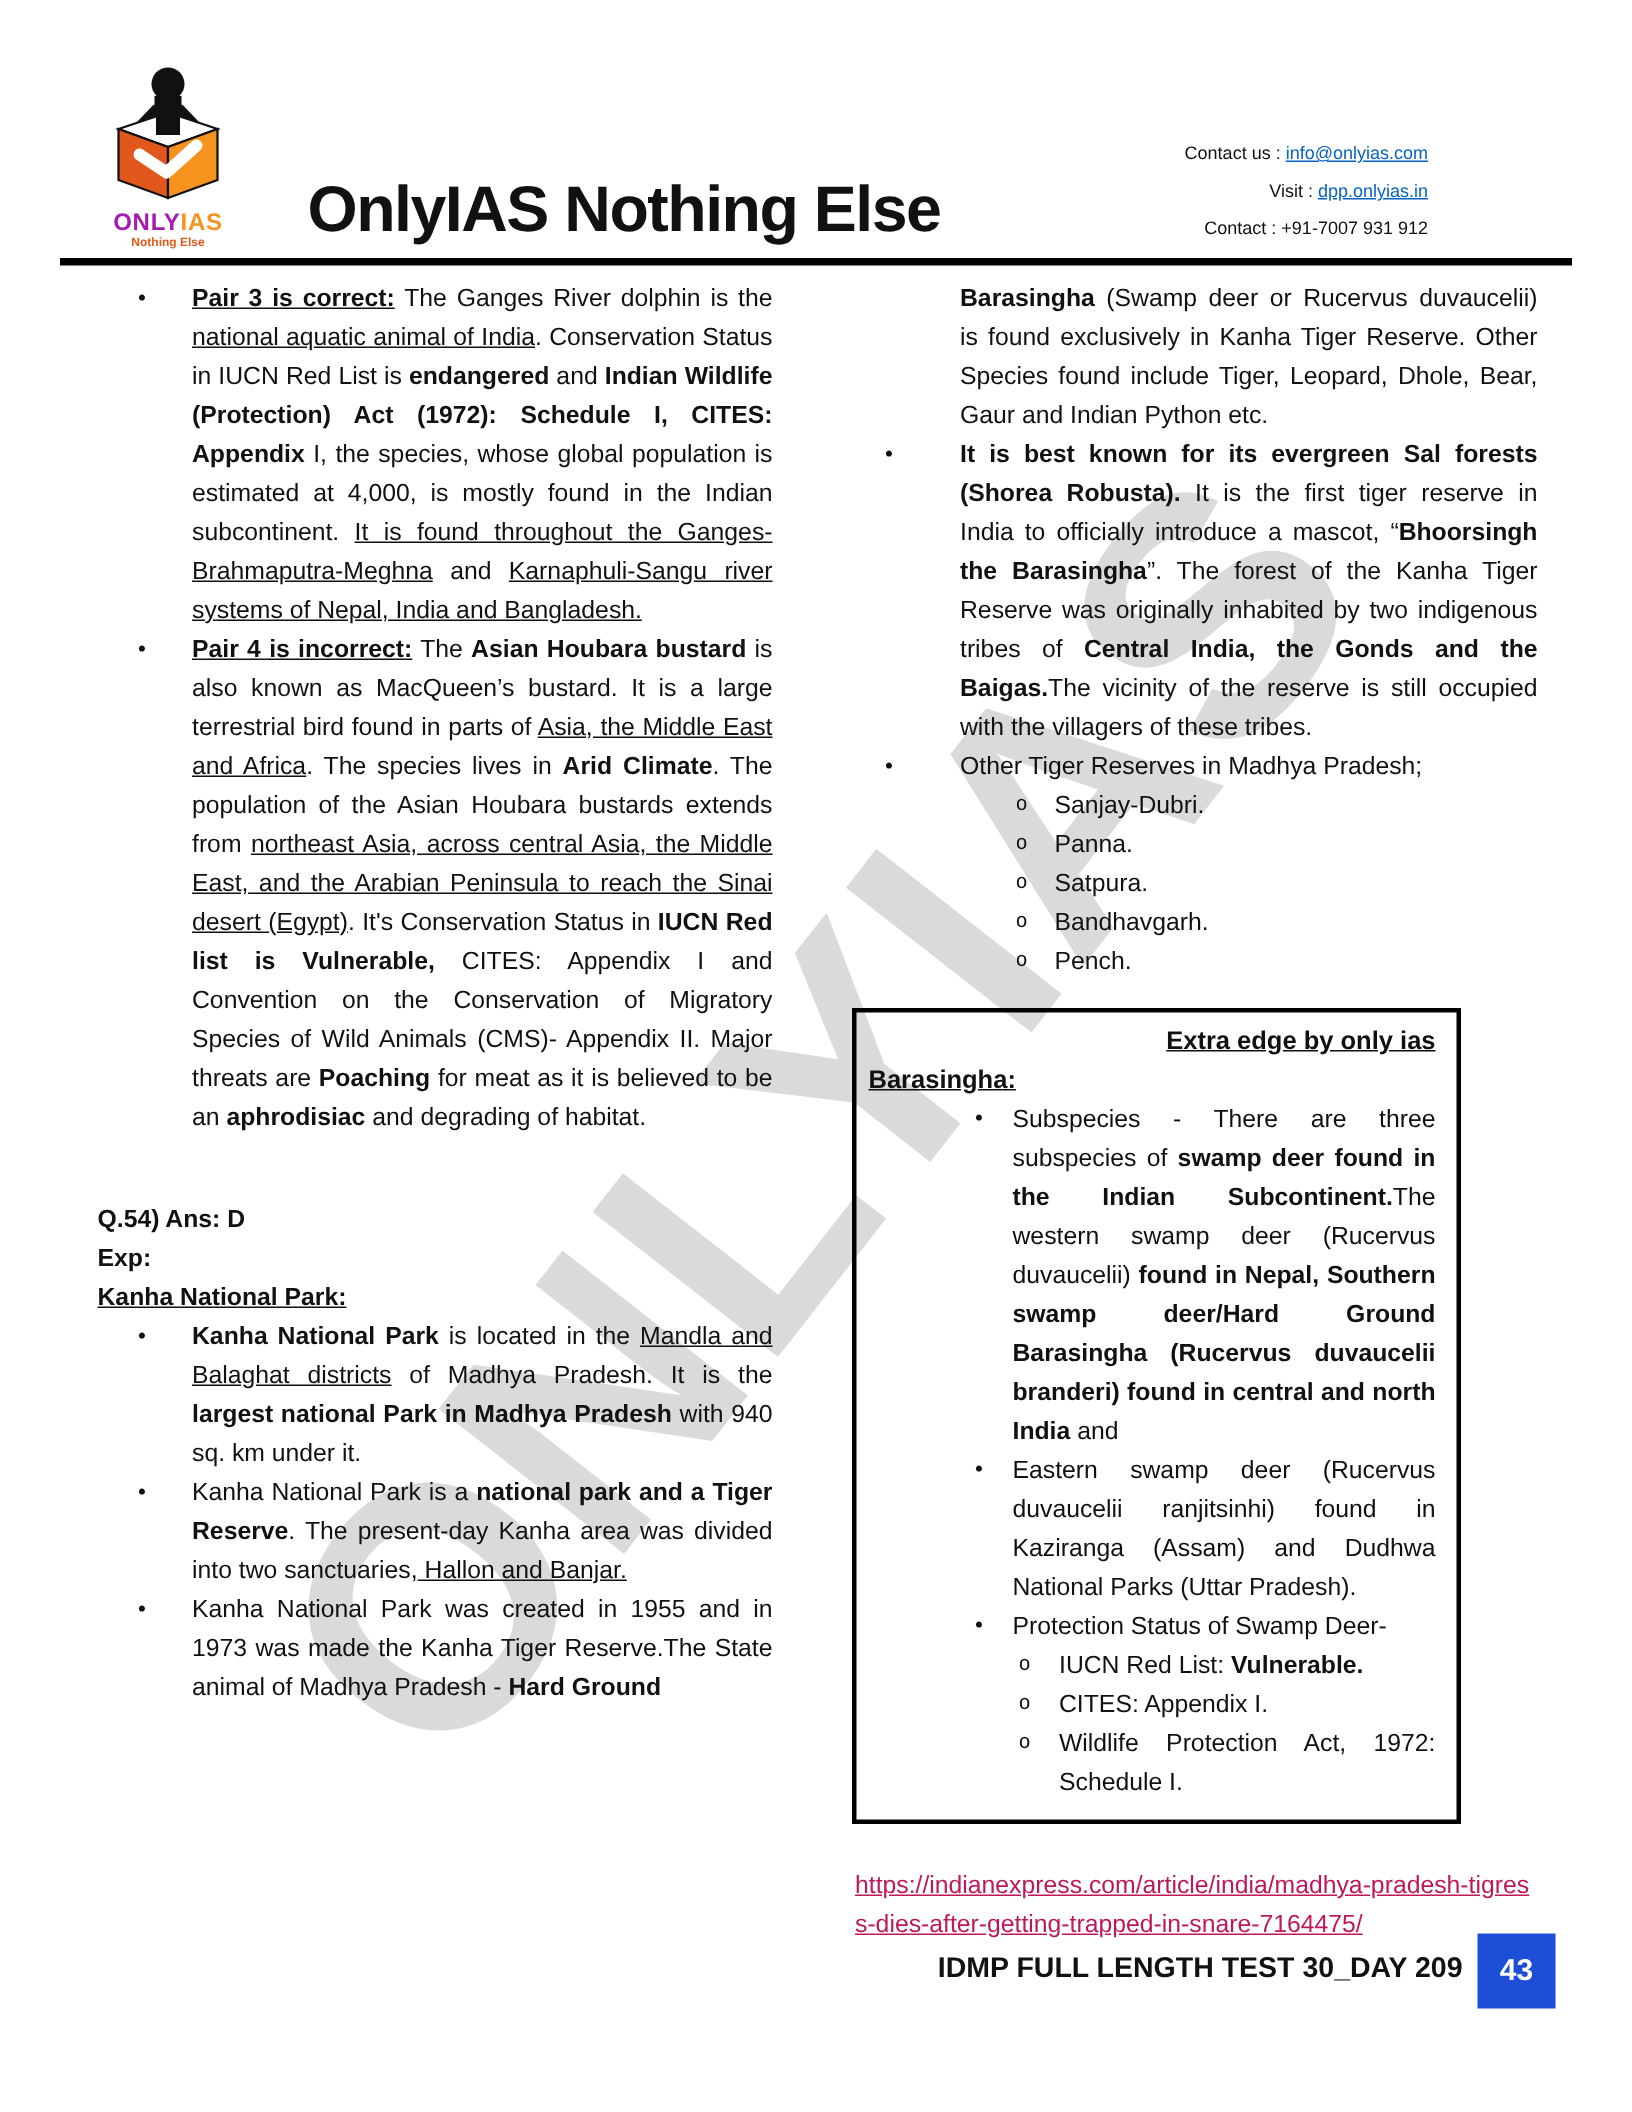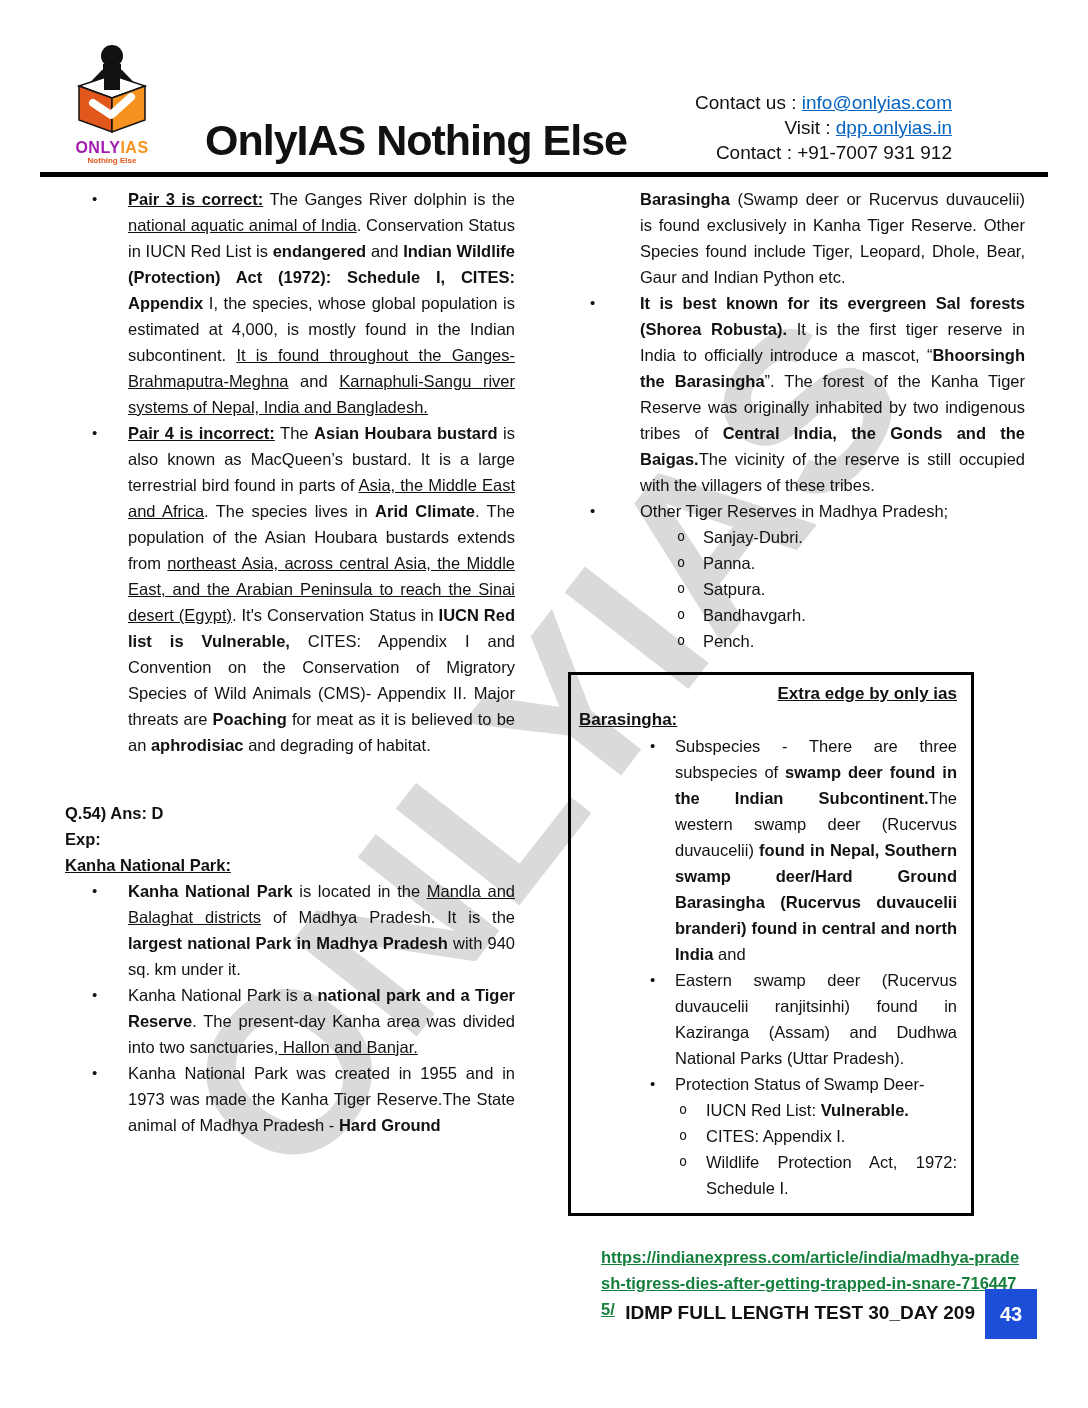--- a/index.html
+++ b/index.html
@@ -8,21 +8,21 @@
   
   .watermark{position:absolute;left:545px;top:745px;transform:translate(-50%,-50%) rotate(-52deg);
         font-size:228px;font-weight:bold;color:#dadada;white-space:nowrap;z-index:0;letter-spacing:2px;}
   
   .logo{position:absolute;left:66px;top:44px;width:92px;text-align:center;z-index:2;}
   .logo-word{font-size:16px;font-weight:bold;letter-spacing:.5px;line-height:16px;margin-top:2px;}
   .lw-only{color:#a21caf;margin-top:39px;}
   .lw-ias{color:#F6921E;}
   .logo-tag{font-size:8px;font-weight:bold;color:#E2571B;line-height:10px;}
   .title{position:absolute;left:205px;top:116px;font-size:43px;font-weight:bold;letter-spacing:-1px;z-index:2;}
-  .contact{position:absolute;right:136px;top:90px;text-align:right;font-size:19px;line-height:25px;z-index:2;}
+  .contact{position:absolute;right:136px;top:90px;text-align:right;font-size:12px;line-height:25px;z-index:2;}
   .link{color:#0563C1;text-decoration:underline;cursor:pointer;}
   .rule{position:absolute;left:40px;top:172px;width:1008px;height:5px;background:#000;z-index:2;}
   
   .txt{font-size:16.5px;line-height:26px;text-align:justify;z-index:1;}
   .col-left{position:absolute;left:65px;top:186px;width:450px;}
   .col-right{position:absolute;left:570px;top:186px;width:455px;}
   .b{font-weight:bold;}
   .u{text-decoration:underline;}
   .bu{font-weight:bold;text-decoration:underline;}
   p,.li1,.rli1,.rli2,.eli1,.eli2{margin:0;}
@@ -41,22 +41,22 @@
   .extra-box{position:relative;margin-left:-2px;margin-top:18px;width:406px;box-sizing:border-box;
         border:3px solid #000;padding:6px 14px 12px 0;background:transparent;}
   .box-title{text-align:right;font-size:17px;}
   .box-head{margin-left:8px;font-size:17px;}
   .eli1{position:relative;padding-left:104px;}
   .eli1 .mk{position:absolute;left:79px;top:0;}
   .eli2{position:relative;padding-left:135px;}
   .eli2 .mk2{position:absolute;left:108px;top:-1px;}
   
   .ref{margin-top:28px;text-align:left;}
-  .ref-link{display:block;color:#15803d;font-weight:bold;text-decoration:underline;
-        overflow-wrap:break-word;word-break:break-all;cursor:pointer;margin-left:31px;}
+  .ref-link{display:block;color:#be185d;font-weight:normal;text-decoration:underline;
+        overflow-wrap:break-word;word-break:break-all;cursor:pointer;}
   
   .footer-text{position:absolute;right:113px;top:1302px;font-size:19px;font-weight:bold;z-index:2;}
   .page-badge{position:absolute;left:985px;top:1289px;width:52px;height:50px;background:#1d4ed8;
         color:#fff;font-size:20px;font-weight:bold;display:flex;align-items:center;justify-content:center;z-index:2;}
 </style>
 </head>
 <body>
 
 <div class="page">
 

